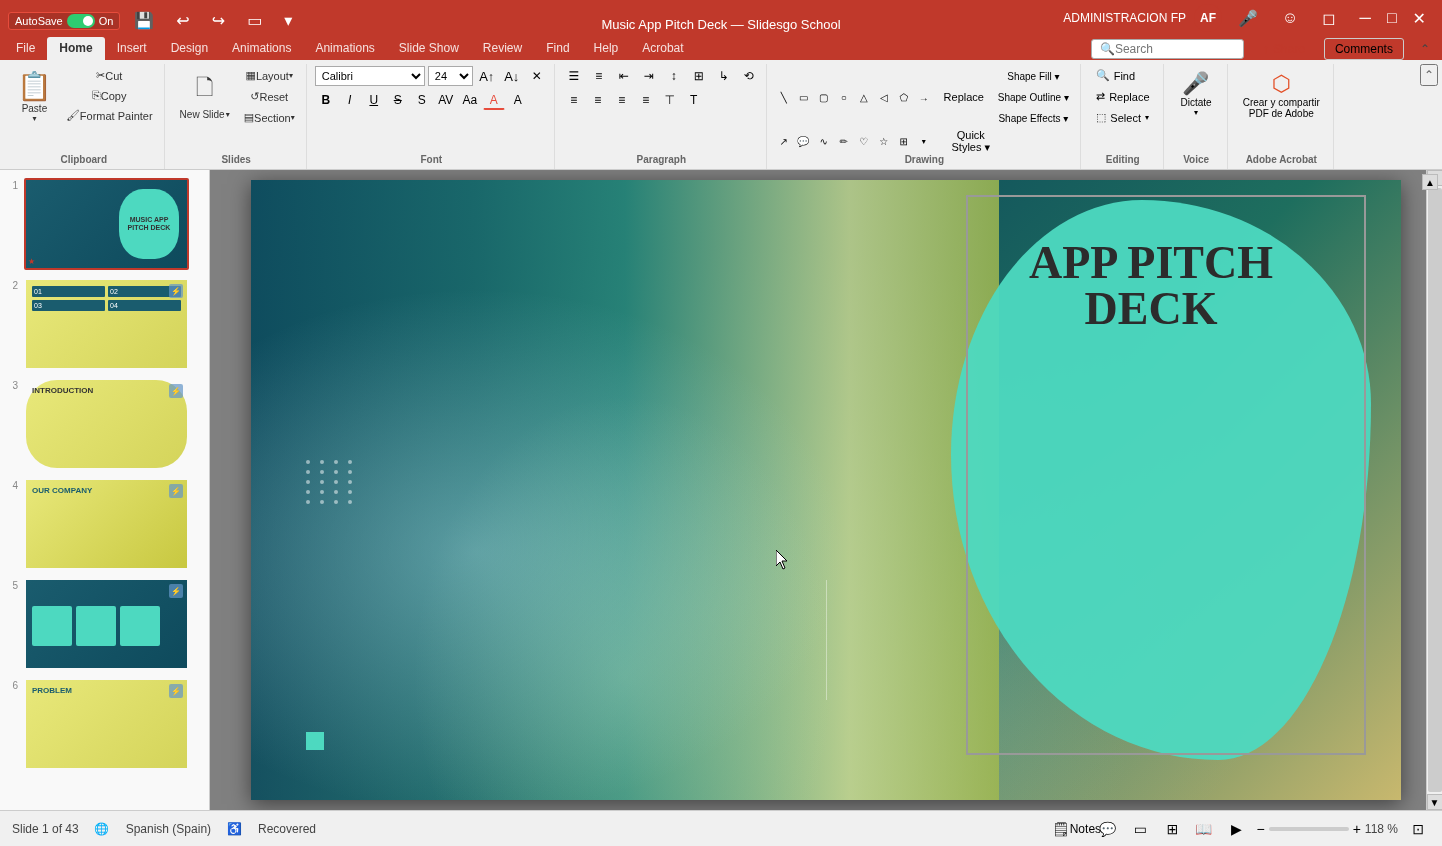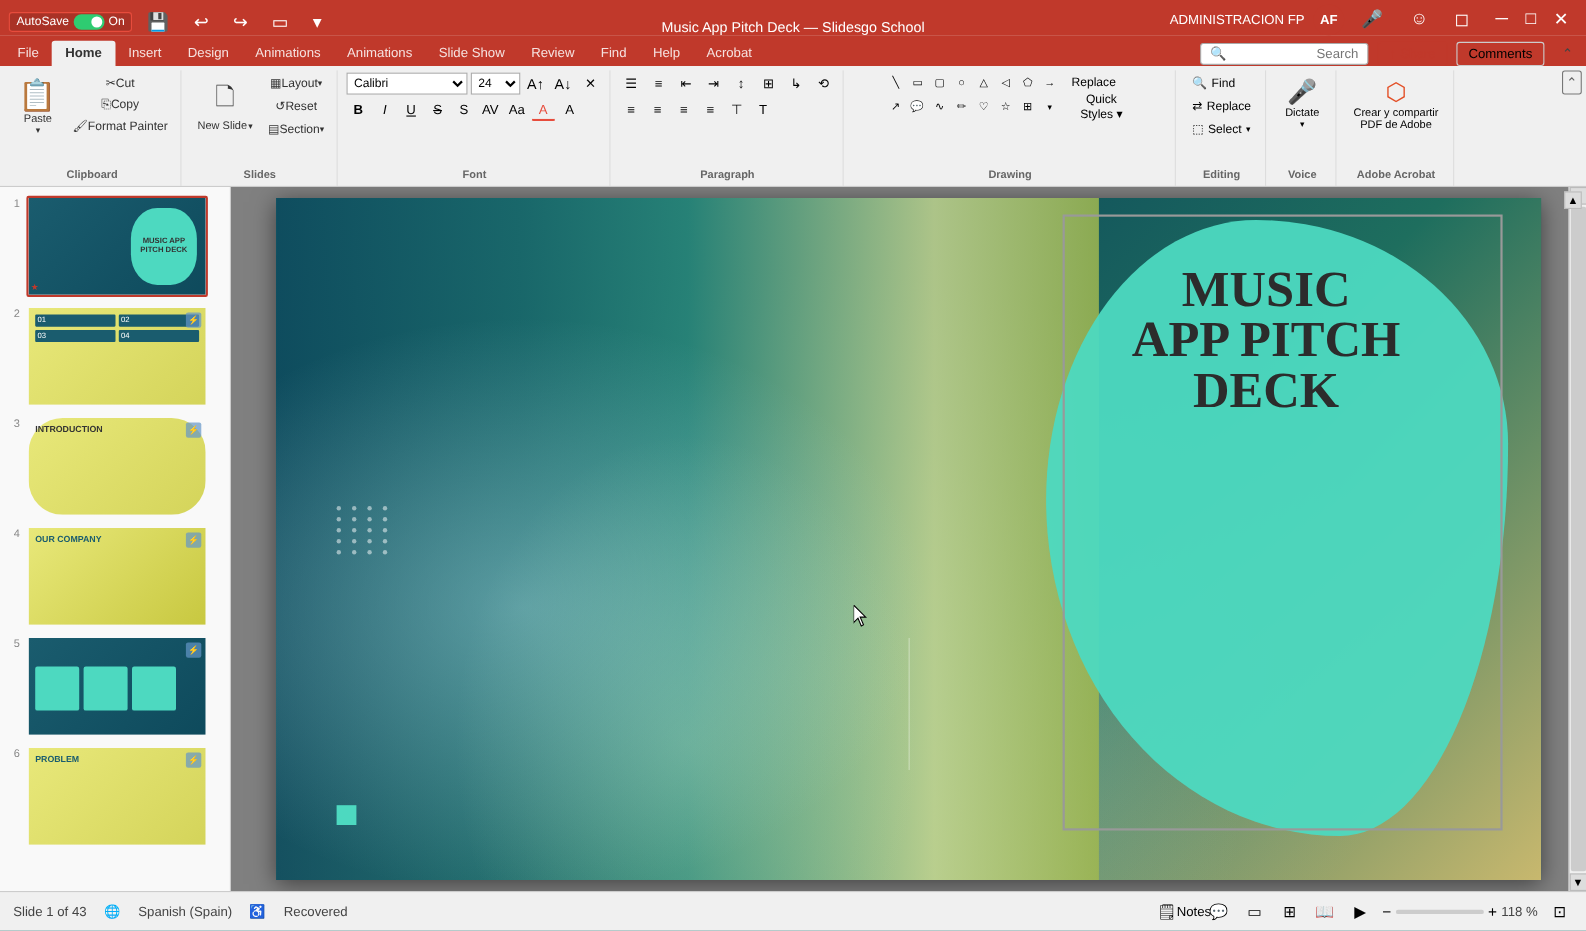--- a/index.html
+++ b/index.html
@@ -355,21 +355,20 @@
       padding: 2px 8px;
       margin-left: 8px;
       font-size: 12px;
       color: #555;
     }
     .search-box input {
       border: none;
       outline: none;
       font-size: 12px;
       width: 120px;
-      text-align: right;
     }
 
     .user-btn {
       display: flex;
       align-items: center;
       gap: 4px;
       background: #c0392b;
       border: none;
       color: white;
       border-radius: 50%;
@@ -628,20 +627,25 @@
 
         <button class="shape-btn">╲</button>
         <button class="shape-btn">▭</button>
         <button class="shape-btn">▢</button>
         <button class="shape-btn">○</button>
         <button class="shape-btn">△</button>
         <button class="shape-btn">◁</button>
         <button class="shape-btn">⬠</button>
         <button class="shape-btn">→</button>
         <button class="shape-btn" style="margin-left:6px;font-size:11px;min-width:46px;">Replace</button>
+        <div style="display:flex;flex-direction:column;gap:1px;margin-left:4px;">
+          <button class="fmt-btn" style="font-size:10px;width:auto;padding:1px 4px;">Shape Fill ▾</button>
+          <button class="fmt-btn" style="font-size:10px;width:auto;padding:1px 4px;">Shape Outline ▾</button>
+          <button class="fmt-btn" style="font-size:10px;width:auto;padding:1px 4px;">Shape Effects ▾</button>
+        </div>
       </div>
       <div class="drawing-row">
         <button class="shape-btn">↗</button>
         <button class="shape-btn">💬</button>
         <button class="shape-btn">∿</button>
         <button class="shape-btn">✏</button>
         <button class="shape-btn">♡</button>
         <button class="shape-btn">☆</button>
         <button class="shape-btn">⊞</button>
         <button class="shape-btn" style="font-size:8px;">▾</button>
@@ -789,21 +793,20 @@
 
         <div class="slide-bg"></div>
         <div class="slide-smoke-overlay"></div>
 
         <div style="position:absolute;left:0;top:0;width:65%;height:100%;background:linear-gradient(to right, #0d4a5c 0%, #1a6b6b 30%, #2a8a7a 50%, #c8d890 80%, #a0b850 100%);opacity:0.85;"></div>
         <div style="position:absolute;left:0;top:0;width:65%;height:100%;background:radial-gradient(ellipse at 30% 60%, rgba(180,230,240,0.4) 0%, transparent 50%), radial-gradient(ellipse at 50% 80%, rgba(200,230,180,0.3) 0%, transparent 40%);"></div>
 
         <div class="slide-teal-blob"></div>
 
         <div class="slide-title-text">
-          <h1 style="font-size:46px;line-height:1.0;">MUSIC</h1>
           <h1 style="font-size:46px;line-height:1.0;">APP PITCH</h1>
           <h1 style="font-size:46px;line-height:1.0;">DECK</h1>
         </div>
 
 
 
         <div class="dot-grid">
           <div class="dot"></div>
             <div class="dot"></div>
             <div class="dot"></div>

